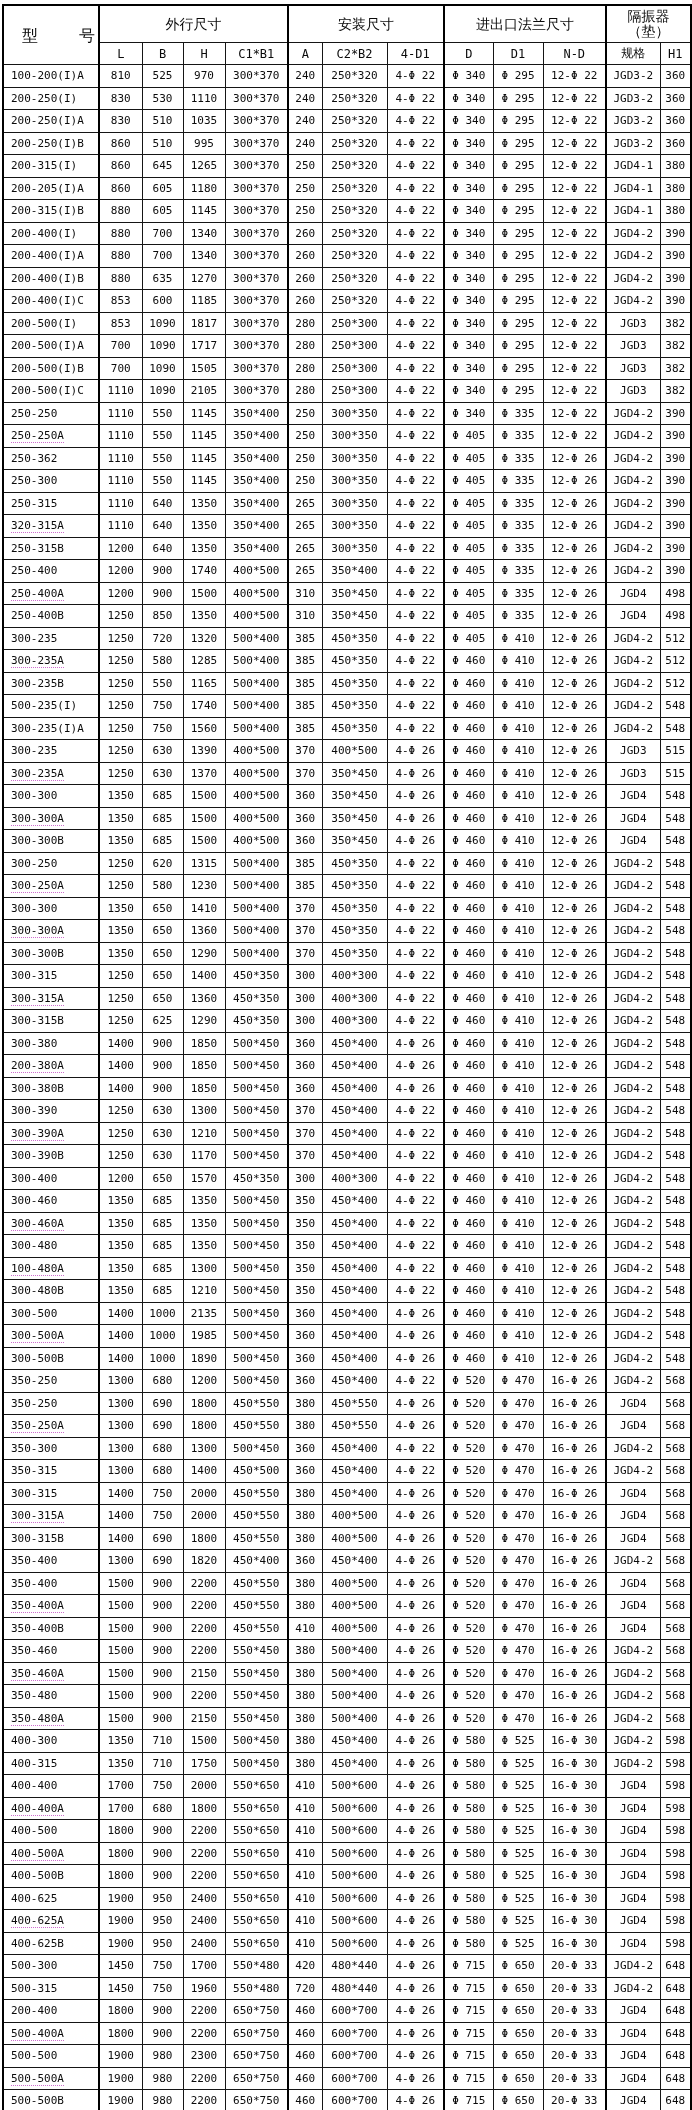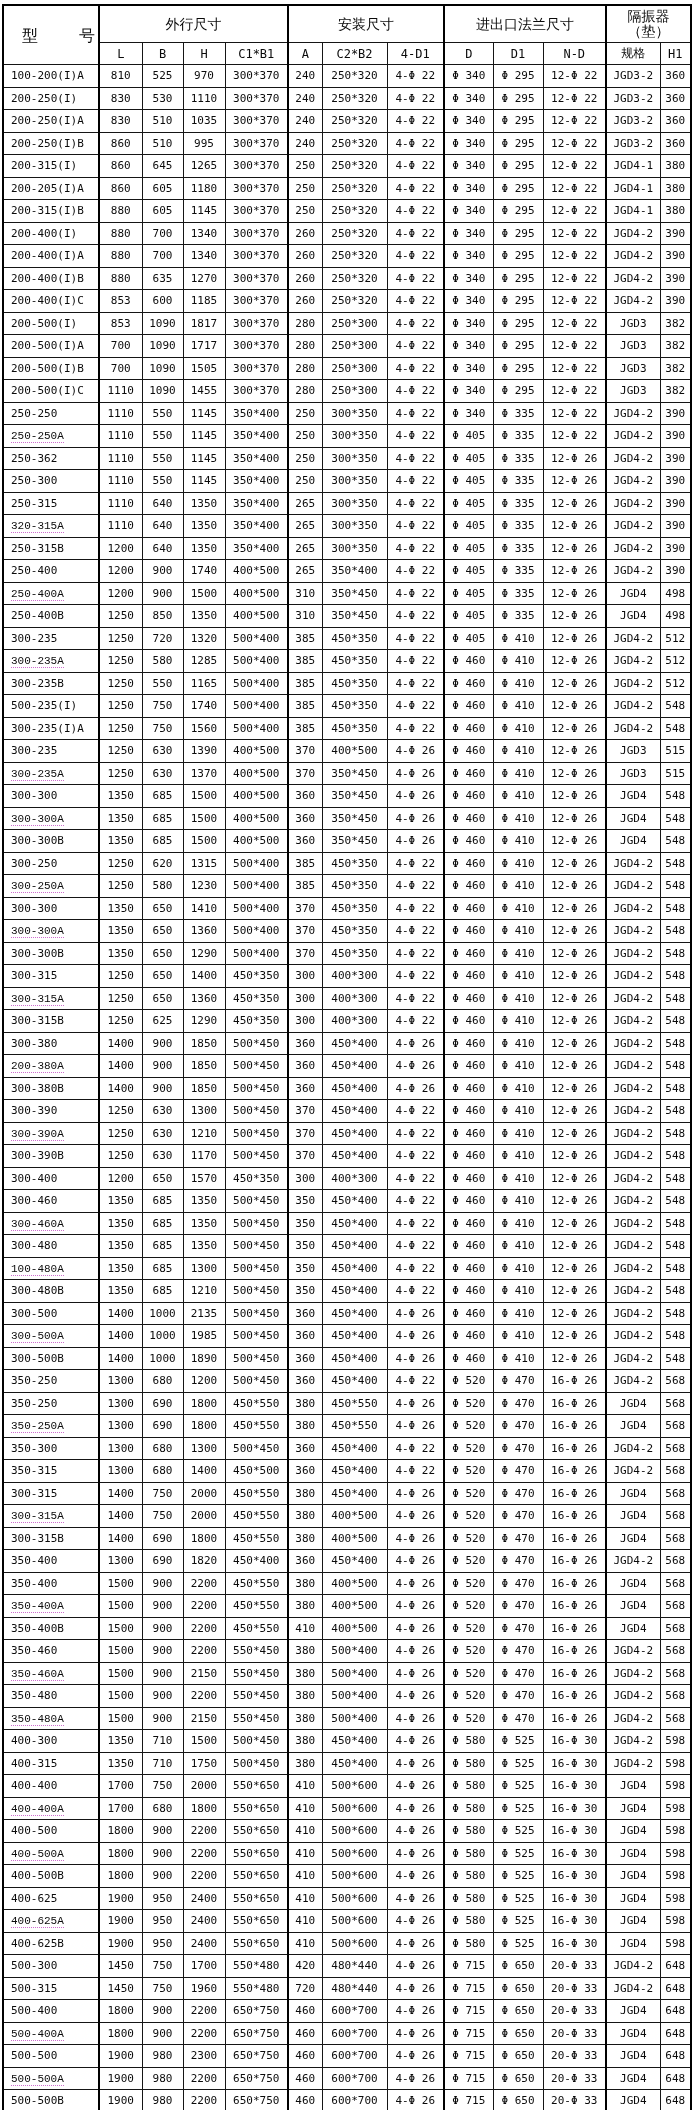--- a/index.html
+++ b/index.html
@@ -45,21 +45,21 @@
   }
   tbody td{
     height:21.5px;
     font-size:11px;
   }
   tbody td.c-model{
     text-align:left;
     padding-left:7px;
   }
   .gsep{border-left:2px solid #000 !important;}
-  .dotted{border-bottom:1px dotted #cf6ccf;font-family:Liberation Mono, monospace;}
+  .dotted{border-bottom:1px dotted #cf6ccf;}
 </style>
 </head>
 <body>
 
 <div class="page">
   <div class="scan-margin-top"></div>
 
   <table class="spec">
     <colgroup id="cols">
         <col style="width: 96px;">
@@ -310,21 +310,21 @@
           <td class="gsep">Φ 340</td>
           <td>Φ 295</td>
           <td>12-Φ 22</td>
           <td class="gsep">JGD3</td>
           <td>382</td>
         </tr>
         <tr>
           <td class="c-model"><span>200-500(I)C</span></td>
           <td class="gsep">1110</td>
           <td>1090</td>
-          <td>1455</td>
+          <td>2105</td>
           <td>300*370</td>
           <td class="gsep">280</td>
           <td>250*300</td>
           <td>4-Φ 22</td>
           <td class="gsep">Φ 340</td>
           <td>Φ 295</td>
           <td>12-Φ 22</td>
           <td class="gsep">JGD3</td>
           <td>382</td>
         </tr>
@@ -1387,21 +1387,21 @@
           <td class="gsep">720</td>
           <td>480*440</td>
           <td>4-Φ 26</td>
           <td class="gsep">Φ 715</td>
           <td>Φ 650</td>
           <td>20-Φ 33</td>
           <td class="gsep">JGD4-2</td>
           <td>648</td>
         </tr>
         <tr>
-          <td class="c-model"><span>500-400</span></td>
+          <td class="c-model"><span>200-400</span></td>
           <td class="gsep">1800</td>
           <td>900</td>
           <td>2200</td>
           <td>650*750</td>
           <td class="gsep">460</td>
           <td>600*700</td>
           <td>4-Φ 26</td>
           <td class="gsep">Φ 715</td>
           <td>Φ 650</td>
           <td>20-Φ 33</td>

